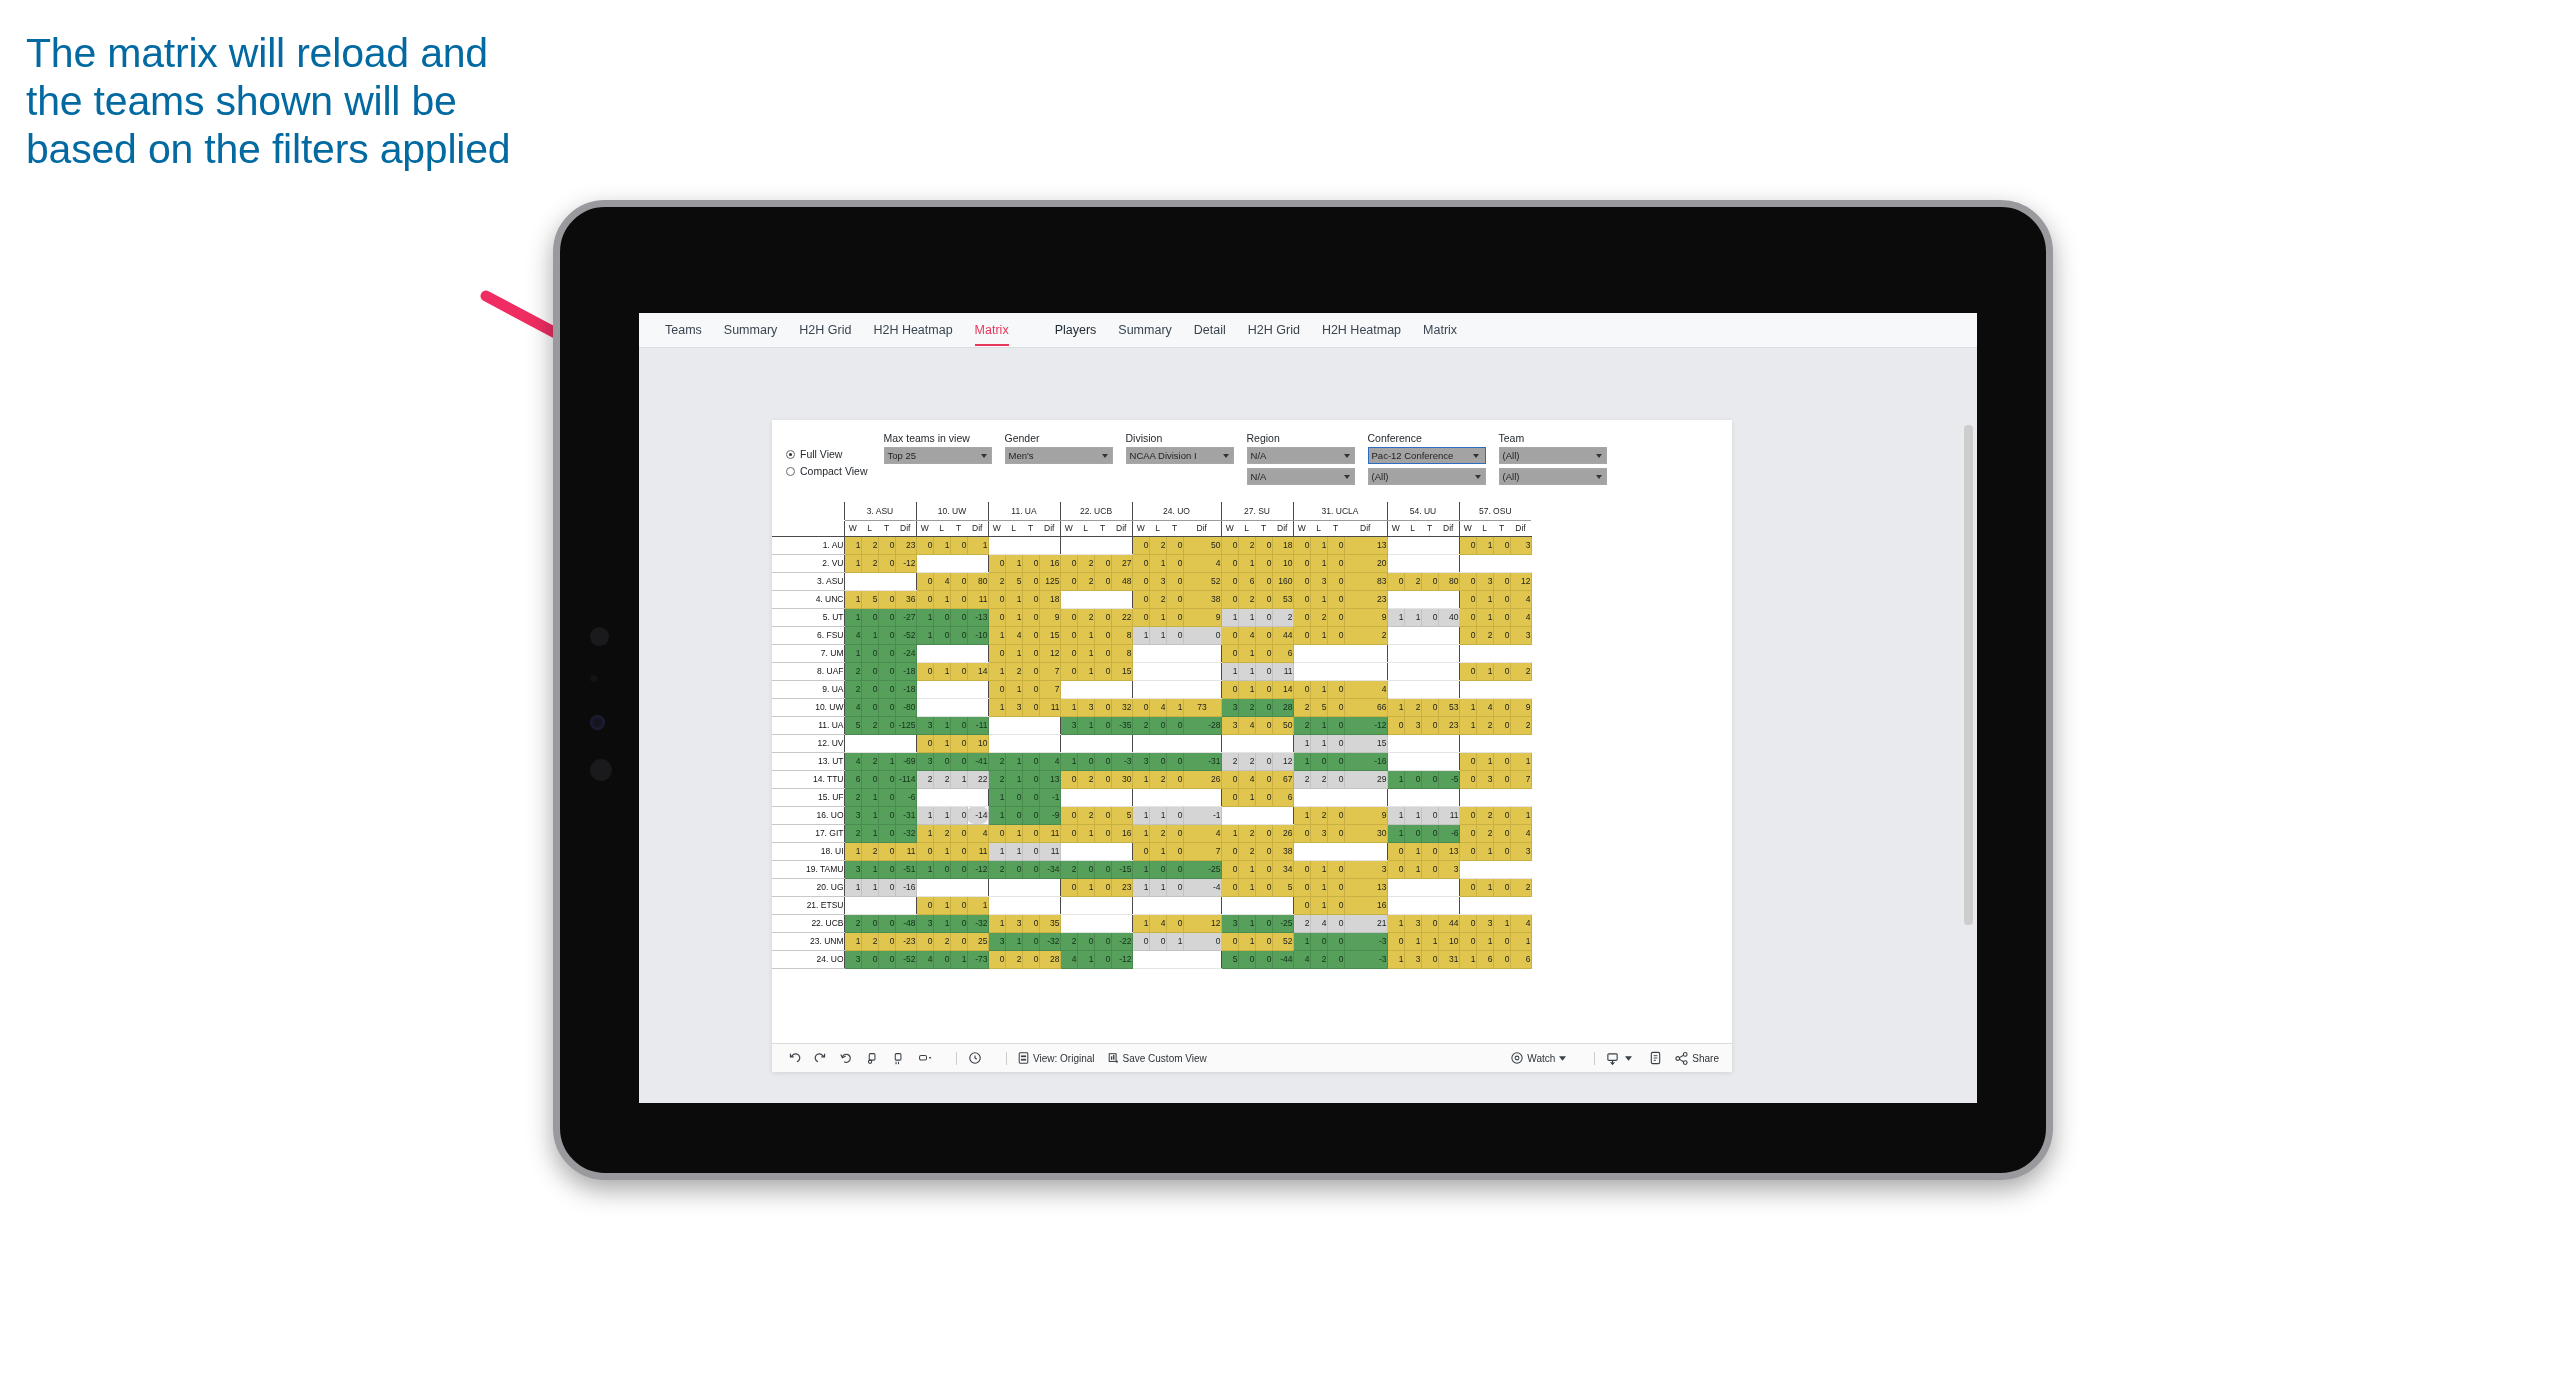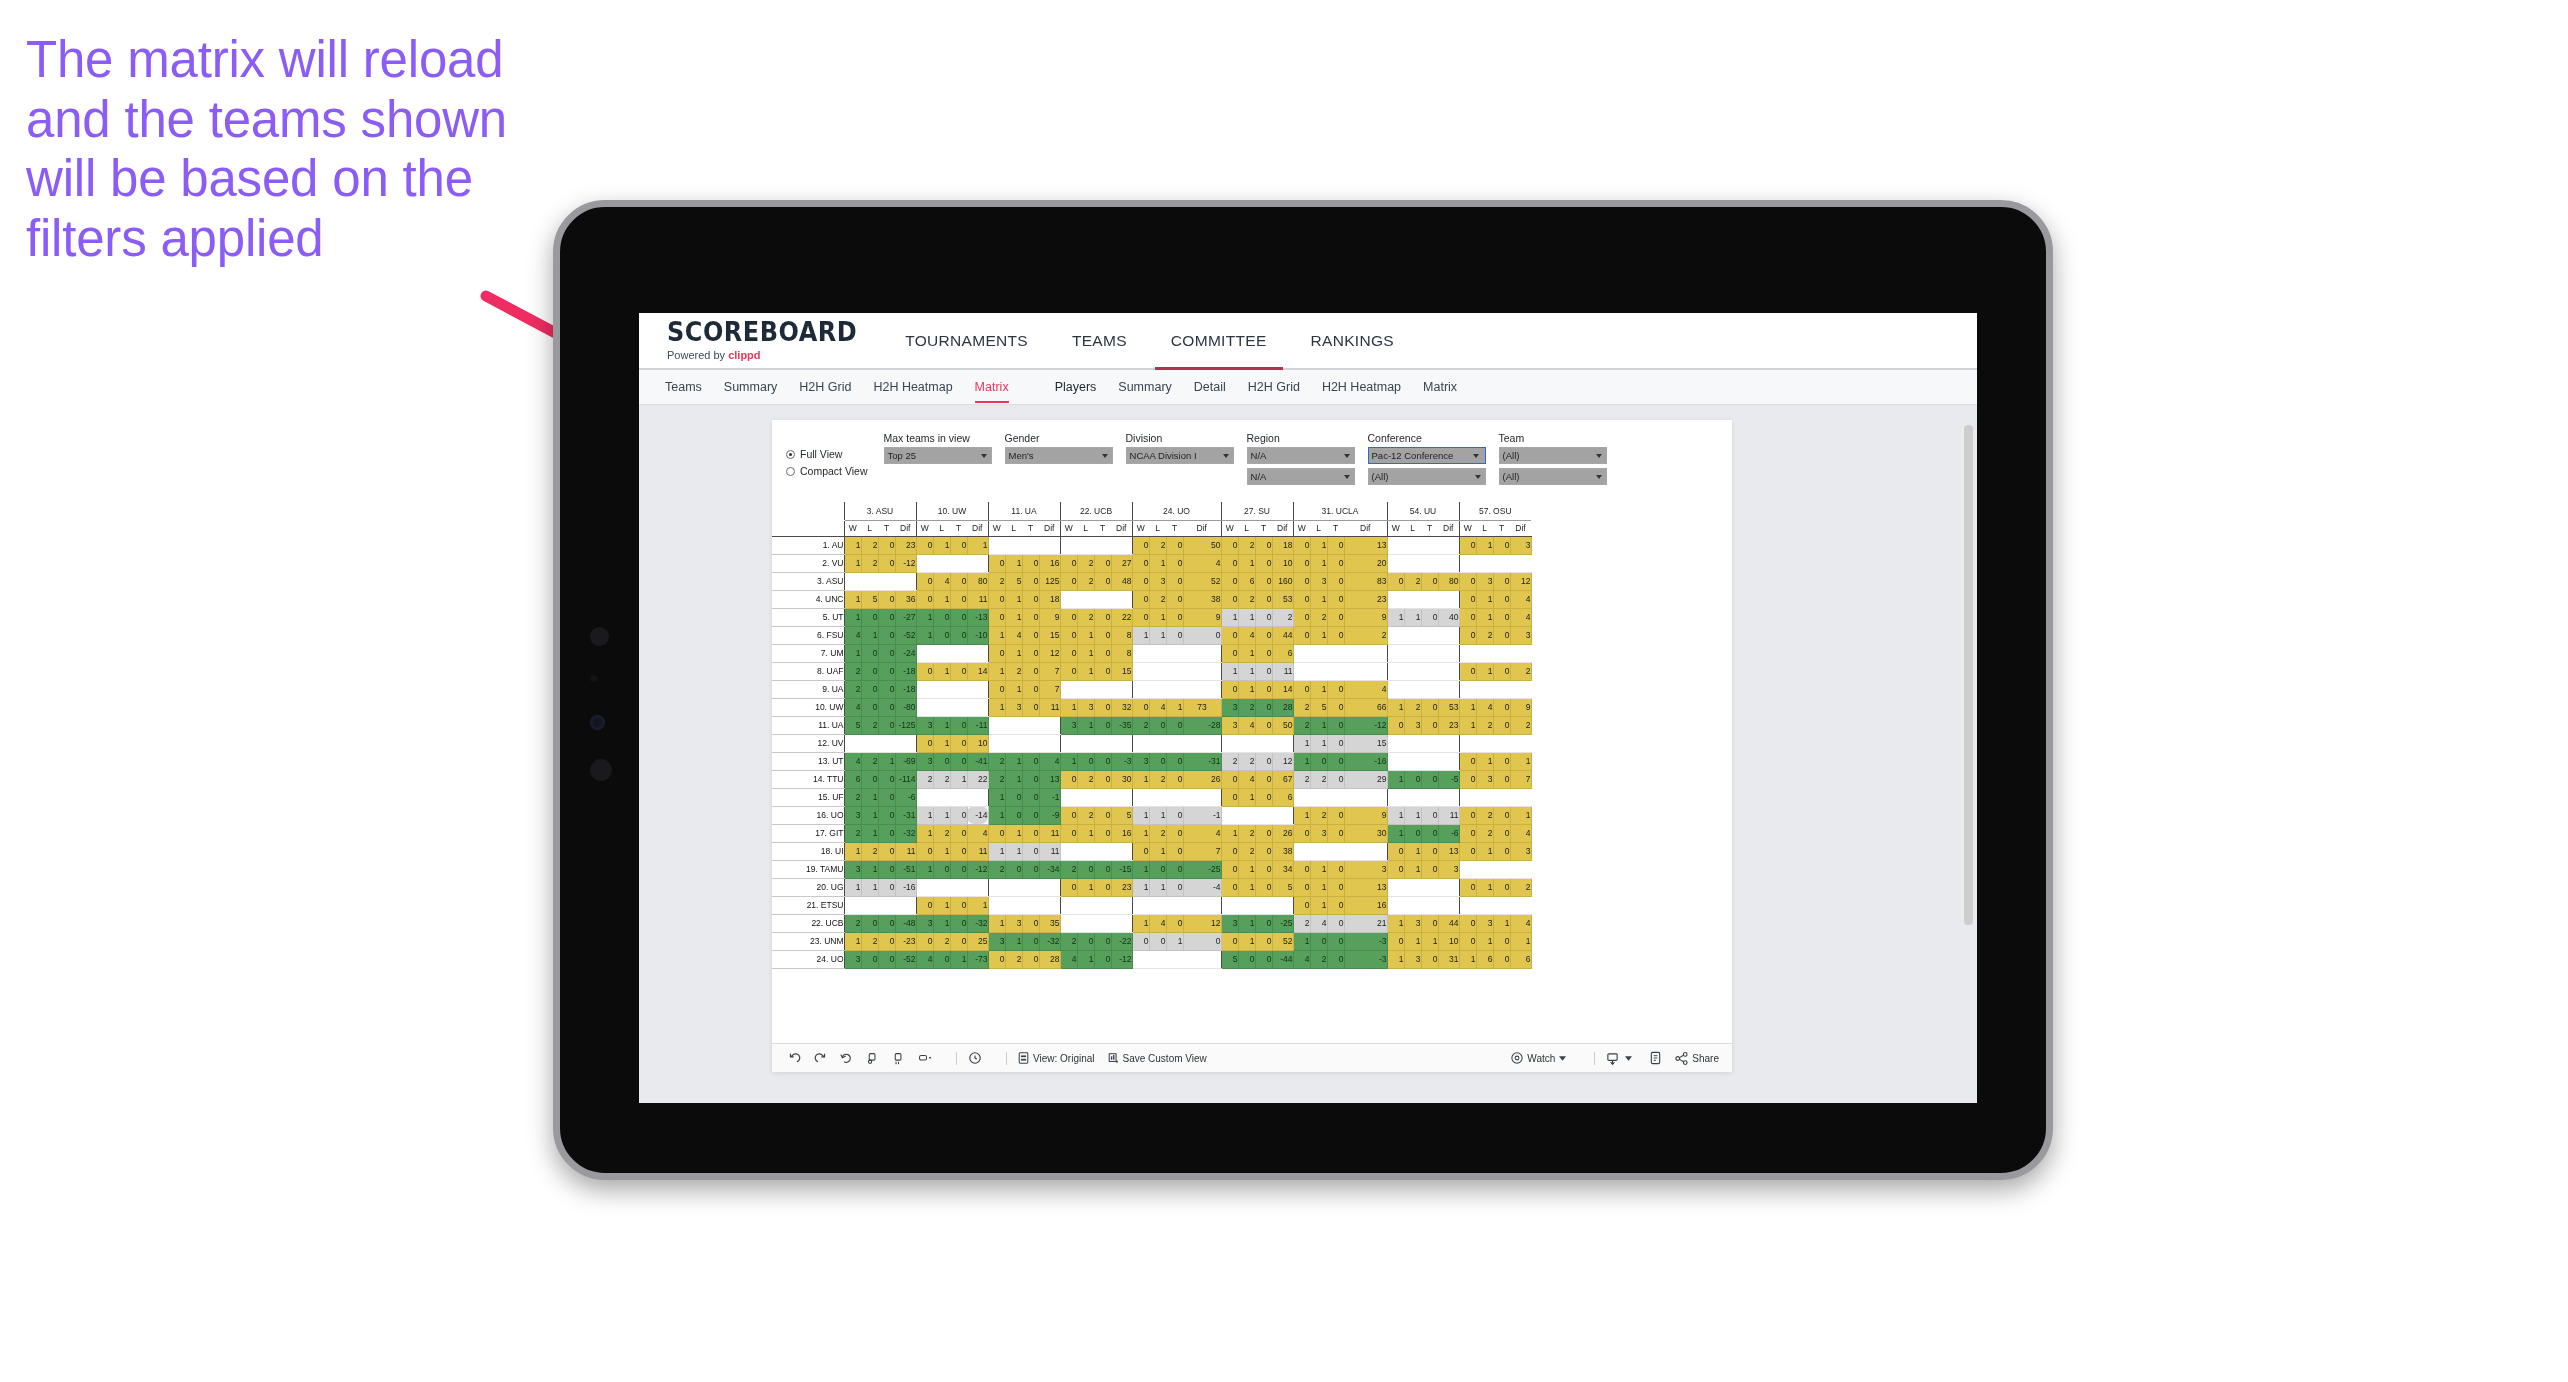--- a/index.html
+++ b/index.html
@@ -9,23 +9,23 @@
     font-family: "Liberation Sans", sans-serif;
     overflow: hidden;
   }
   #stage { position: relative; width: 2568px; height: 1382px; }
 
   
   #annotation {
     position: absolute;
     left: 26px; top: 30px;
     width: 500px;
-    font-size: 51px;
+    font-size: 41px;
     line-height: 1.17;
-    color: #8b5cf6;
+    color: #0369a1;
     letter-spacing: -0.2px;
   }
   #arrow { position: absolute; left: 480px; top: 290px; width: 460px; height: 250px; }
 
   
   #tablet {
     position: absolute;
     left: 553px; top: 200px;
     width: 1500px; height: 980px;
     background: #0b0b0b;
@@ -187,32 +187,20 @@
   </svg>
 
   <div id="tablet">
     <div class="cam c1"></div>
     <div class="cam c2"></div>
     <div class="cam c3"></div>
     <div class="cam c4"></div>
 
     <div id="viewport">
 
-      <div id="topbar">
-        <div id="logo-wrap">
-          <div id="logo-main">SCOREBOARD</div>
-          <div id="logo-sub"><span>Powered by </span><span class="brand">clippd</span></div>
-        </div>
-        <div class="topnav" id="topnav">
-            <div class="topnav-item">TOURNAMENTS</div>
-            <div class="topnav-item">TEAMS</div>
-            <div class="topnav-item active">COMMITTEE</div>
-            <div class="topnav-item">RANKINGS</div>
-          </div>
-      </div>
 
       <div id="subbar">
           <div class="subnav-item">Teams</div>
           <div class="subnav-item">Summary</div>
           <div class="subnav-item">H2H Grid</div>
           <div class="subnav-item">H2H Heatmap</div>
           <div class="subnav-item active">Matrix</div>
           <div class="subnav-gap"></div>
           <div class="subnav-item bold">Players</div>
           <div class="subnav-item">Summary</div>

